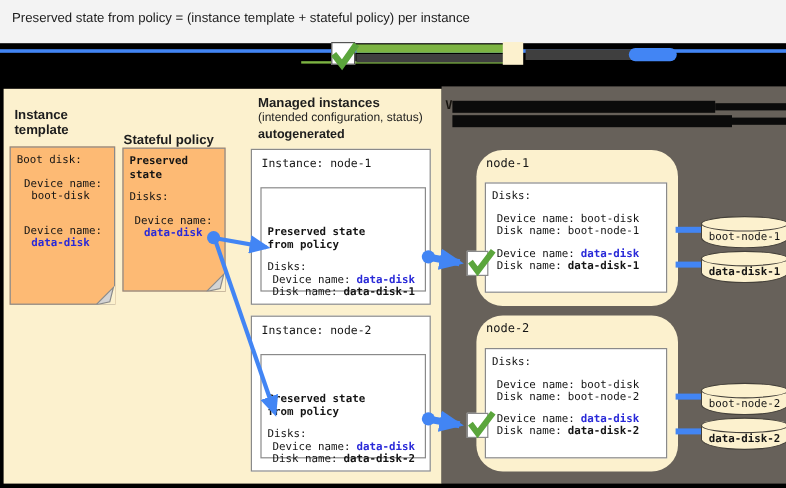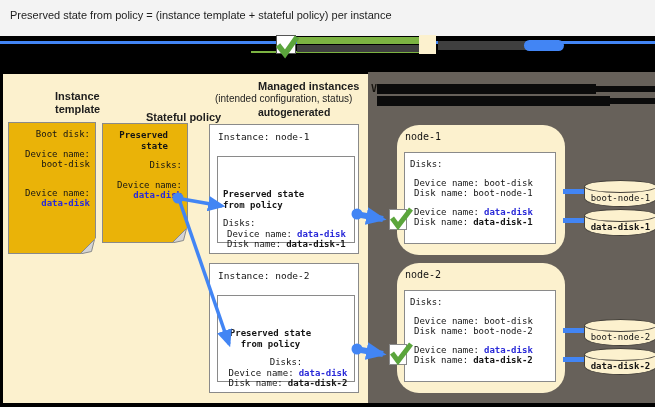--- a/index.html
+++ b/index.html
@@ -21,33 +21,33 @@
   .dark-bar-a  { left:297px; top:45px; width:124px; height:7px; background:#3f3f3f; }
   .beige-box   { left:419px; top:35px; width:17px; height:19px; background:#fcf1ce; }
   .dark-bar-b  { left:438px; top:41px; width:88px;  height:9px; background:#3f3f3f; }
   .blue-pill   { left:524px; top:40px; width:40px;  height:11px; background:#4285f4; border-radius:6px; }
 
   
   .panel-cream { left:3px;   top:74px; width:365px; height:329px; background:#fcf1ce; }
   .panel-dark  { left:368px; top:72px; width:287px; height:331px; background:#67615a; }
 
   
-  .lbl  { font-size:11px; font-weight:bold; color:#1d1d1d; line-height:13px;margin-left:43px; }
+  .lbl  { font-size:11px; font-weight:bold; color:#1d1d1d; line-height:13px; }
   .code { font-family:"DejaVu Sans Mono", monospace; font-size:9px; line-height:10.5px; color:#141414; white-space:nowrap; }
   .code-bold { font-weight:bold; }
   .code-blue { color:#2929d8; font-weight:bold; }
   .val { margin-left:5px; }
   .ind1 { padding-left:4px; }
   .ind1b { padding-left:6px; }
   .ind2 { padding-left:12px; }
   .sp8 { height:8px; } .sp9 { height:9px; }
 
   
   .doc-card, .box-card {
-    background:#eab308; border:1px solid #8a8a8a; box-sizing:border-box;text-align:right;
+    background:#fdba74; border:1px solid #8a8a8a; box-sizing:border-box;
   }
   .doc-card { padding:6px 5px; }
   .fold { right:-1px; bottom:-1px; }
 
   .m-box { left:209px; width:150px; height:130px; background:#fff; border:1px solid #8a8a8a; box-sizing:border-box; }
   .m-title { left:8px; top:7px; }
   .m-inner { left:7px; top:31px; width:138px; height:87px; border:1px solid #8a8a8a; box-sizing:border-box; padding:6px 5px; background:#fff; }
   .m-head { font-weight:bold; white-space:normal; width:95px;margin-top:26px; }
 
   .n-card { left:397px; width:168px; height:130px; background:#fcf1ce;border-radius:22px; }
@@ -141,21 +141,21 @@
       <div class="code">Disks:</div>
       <div class="code ind1">
         <span>Device name:</span><span class="code-blue val">data-disk</span>
       </div>
       <div class="code ind1">
         <span>Disk name:</span><span class="code-bold val">data-disk-1</span>
       </div>
     </div>
   </div>
 
-  <div class="abs m-box" style="top:263px;text-align:center;">
+  <div class="abs m-box" style="top:263px;">
     <div class="abs m-title code" style="font-size:9.5px;">Instance: node-2</div>
     <div class="abs m-inner">
       <div class="code m-head">Preserved state from policy</div>
       <div class="sp8"></div>
       <div class="code">Disks:</div>
       <div class="code ind1">
         <span>Device name:</span><span class="code-blue val">data-disk</span>
       </div>
       <div class="code ind1">
         <span>Disk name:</span><span class="code-bold val">data-disk-2</span>

